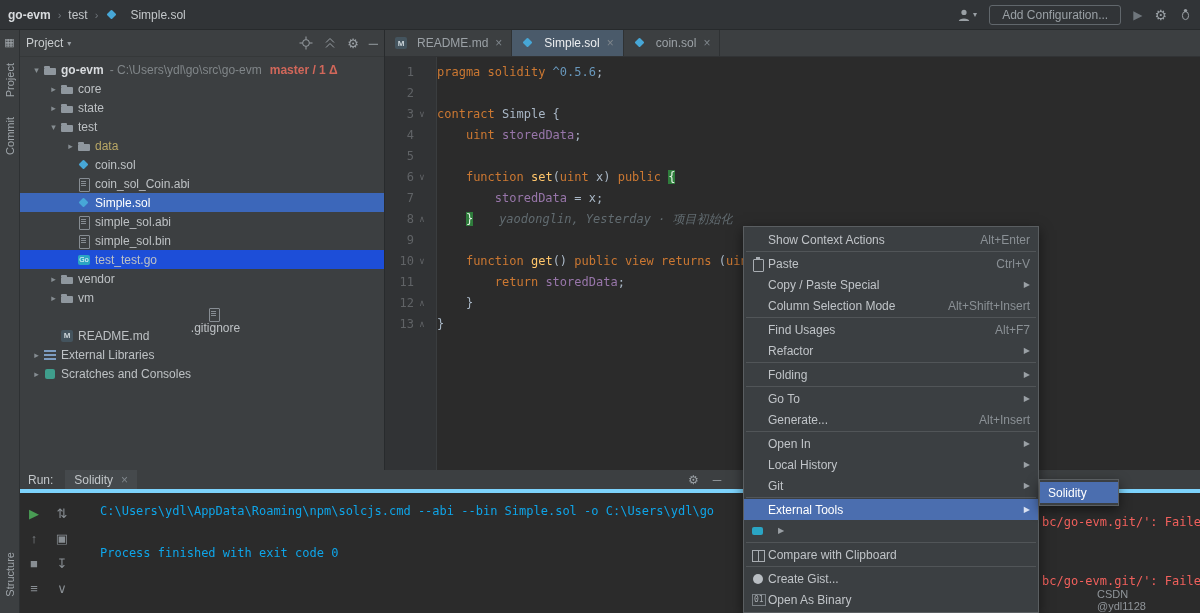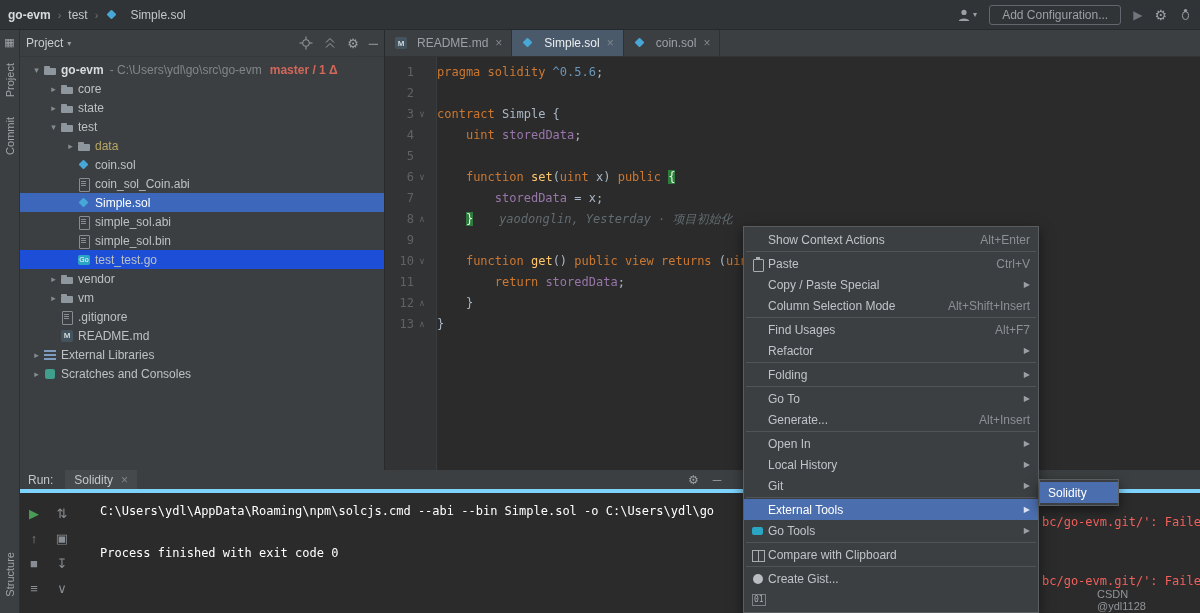--- a/index.html
+++ b/index.html
@@ -92,21 +92,21 @@
   .run-header{height:23px;background:#3c3f41;border-bottom:4px solid #7dd3fc;display:flex;align-items:center;
     gap:12px;padding-left:8px;position:relative}
   .run-label{color:#c2c6c9}
   .run-tab{display:flex;align-items:center;gap:6px;background:#45494c;height:100%;padding:0 9px;color:#c2c6c9}
   .run-header-icons{position:absolute;left:668px;top:0;height:100%;display:flex;align-items:center;gap:14px;color:#9aa0a5}
   .run-body{position:absolute;top:23px;left:0;right:0;bottom:0}
   .run-toolbar{position:absolute;left:0;top:0;bottom:0;width:58px;display:flex;padding-top:8px}
   .rt-col{width:28px;display:flex;flex-direction:column;align-items:center}
   .rt-ic{height:25px;display:flex;align-items:center;justify-content:center;font-size:13px;color:#888e93}
   .console{position:absolute;left:58px;top:0;right:0;bottom:0;padding:8px 0 0 22px;
-    font-family:"DejaVu Sans Mono",monospace;color:#ffffff;white-space:pre;line-height:21px}
+    font-family:"DejaVu Sans Mono",monospace;color:#0ea5e9;white-space:pre;line-height:21px}
   .console-line{height:21px}
 
   
   .context-menu{position:absolute;left:743px;top:226px;width:296px;background:#3b3f42;border:1px solid #5a5e61;
     box-shadow:0 4px 12px rgba(0,0,0,.5);padding:2px 0;z-index:50}
   .menu-item{height:21px;display:flex;align-items:center;padding:0 8px 0 4px;color:#c0c4c8}
   .menu-item .mi{width:20px;height:16px;position:relative;flex:none}
   .menu-item .mlabel{flex:1}
   .menu-item .mshort{color:#8a9095;margin-left:16px}
   .menu-item .marrow{color:#9aa0a5;font-size:8px;margin-left:10px}
@@ -250,21 +250,21 @@
         <div class="tree-row" style="padding-left: 27px;">
           <span class="chev">▸</span>
           <span class="ic ic-folder"></span>
           <span class="tlabel">vendor</span>
         </div>
         <div class="tree-row" style="padding-left: 27px;">
           <span class="chev">▸</span>
           <span class="ic ic-folder"></span>
           <span class="tlabel">vm</span>
         </div>
-        <div class="tree-row" style="padding-left: 27px;">
+        <div class="tree-row" style="padding-left: 27px; flex-direction: column;">
           <span class="chev"></span>
           <span class="ic ic-file"></span>
           <span class="tlabel">.gitignore</span>
         </div>
         <div class="tree-row" style="padding-left: 27px;">
           <span class="chev"></span>
           <span class="ic ic-md"></span>
           <span class="tlabel">README.md</span>
         </div>
         <div class="tree-row" style="padding-left: 10px;">
@@ -460,35 +460,35 @@
         <span class="marrow">▶</span>
       </div>
       <div class="menu-sep"></div>
       <div class="menu-item highlighted">
         <span class="mi"></span>
         <span class="mlabel">External Tools</span>
         <span class="marrow">▶</span>
       </div>
       <div class="menu-item">
         <span class="mi mi-go"></span>
-        <span class="mlabel">Go Tools</span>
         <span class="marrow">▶</span>
       </div>
       <div class="menu-sep"></div>
       <div class="menu-item">
         <span class="mi mi-compare"></span>
         <span class="mlabel">Compare with Clipboard</span>
       </div>
       <div class="menu-sep"></div>
       <div class="menu-item">
         <span class="mi mi-github"></span>
         <span class="mlabel">Create Gist...</span>
       </div>
       <div class="menu-item">
         <span class="mi mi-binary"></span>
+        <span class="mlabel">Open As Binary</span>
       </div>
     </div>
   <div class="submenu">
       <div class="menu-item highlighted">
         <span class="mlabel">Solidity</span>
       </div>
     </div>
 
 </div>
 

